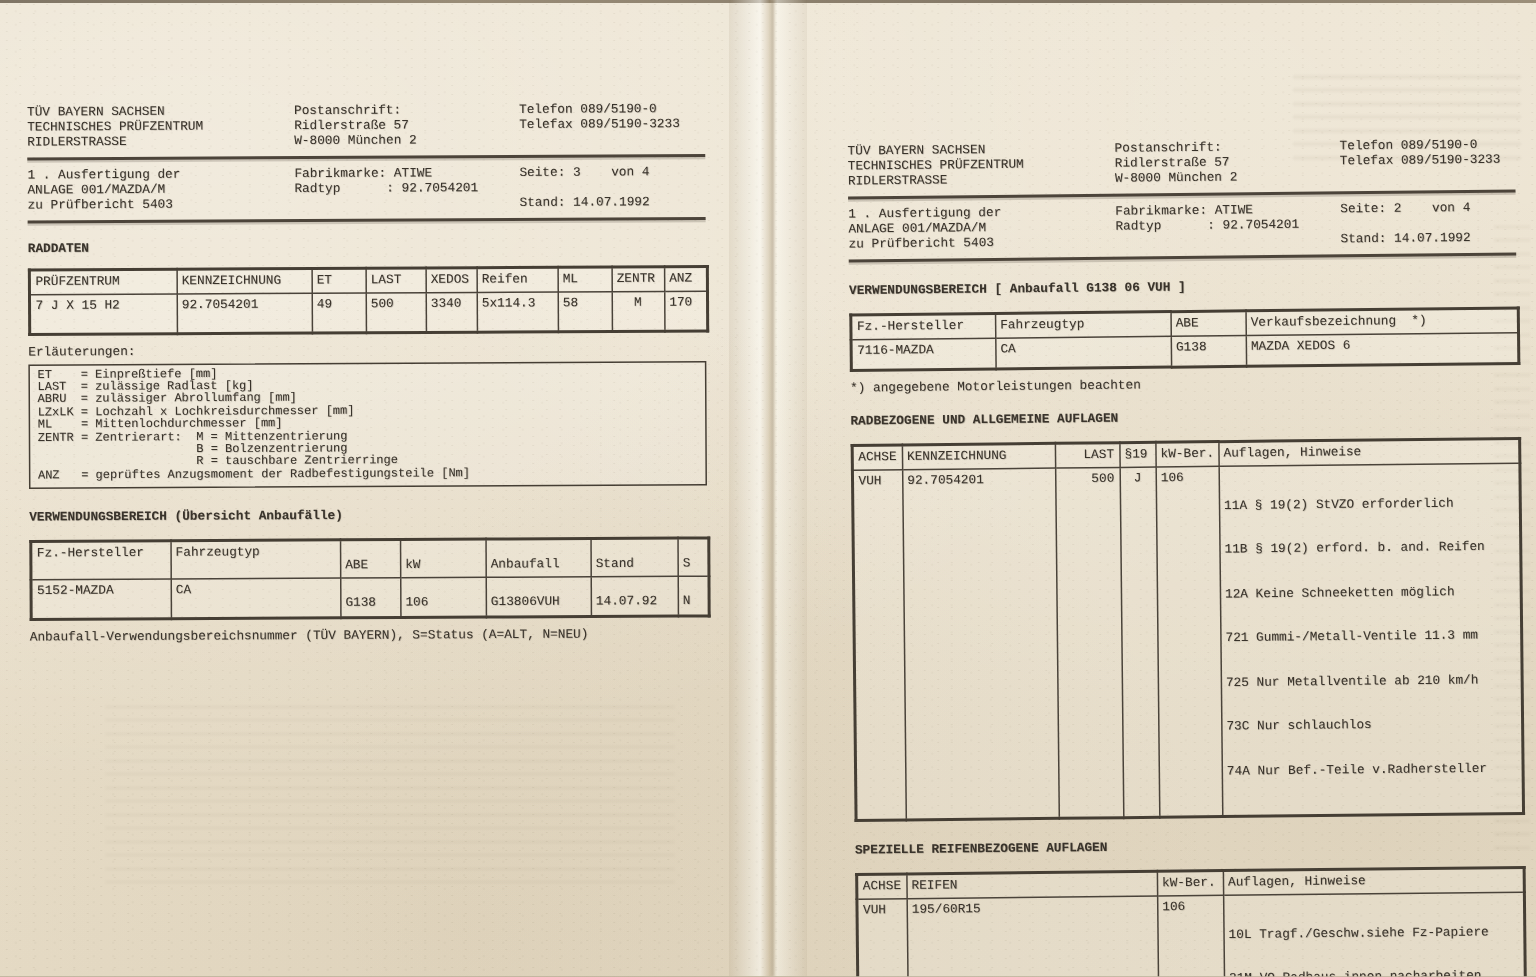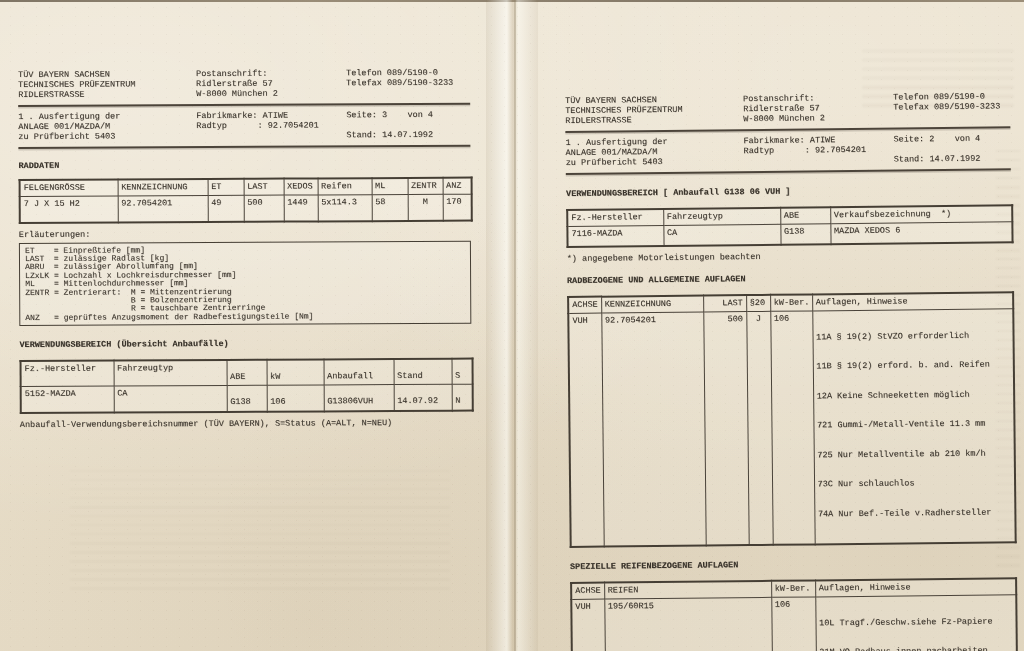--- a/index.html
+++ b/index.html
@@ -134,36 +134,36 @@
           <col style="width:36px">
         <col style="width:40px">
           <col style="width:34px">
           <col style="width:54px">
         <col style="width:36px">
           <col style="width:35px">
           <col style="width:29px">
       </colgroup>
       <tbody>
           <tr>
-        <th>FELGENGRÖSSE</th>
+        <th>PRÜFZENTRUM</th>
         <th>KENNZEICHNUNG</th>
         <th>ET</th>
         <th>LAST</th>
         <th>XEDOS</th>
         <th>Reifen</th>
         <th>ML</th>
         <th>ZENTR</th>
         <th>ANZ</th>
       </tr>
       <tr style="height:26px">
         <td>7 J X 15 H2</td>
         <td>92.7054201</td>
         <td>49</td>
         <td>500</td>
-        <td>1449</td>
+        <td>3340</td>
         <td>5x114.3</td>
         <td>58</td>
         <td class="cell-center">M</td>
         <td>170</td>
       </tr>
     </tbody>
       </table>
 
     <div class="t mt6">Erläuterungen:</div>
     <div class="legend-box">
@@ -289,21 +289,21 @@
           <col style="width:43px">
         <col style="width:24px">
           <col style="width:42px">
           <col style="width:201px">
       </colgroup>
       <tbody>
           <tr>
         <th>ACHSE</th>
         <th>KENNZEICHNUNG</th>
         <th class="cell-right">LAST</th>
-        <th>§20</th>
+        <th>§19</th>
         <th>kW-Ber.</th>
         <th>Auflagen, Hinweise</th>
       </tr>
       <tr>
         <td>VUH</td>
         <td>92.7054201</td>
         <td class="cell-right">500</td>
         <td class="cell-center">J</td>
         <td>106</td>
         <td class="auf">

